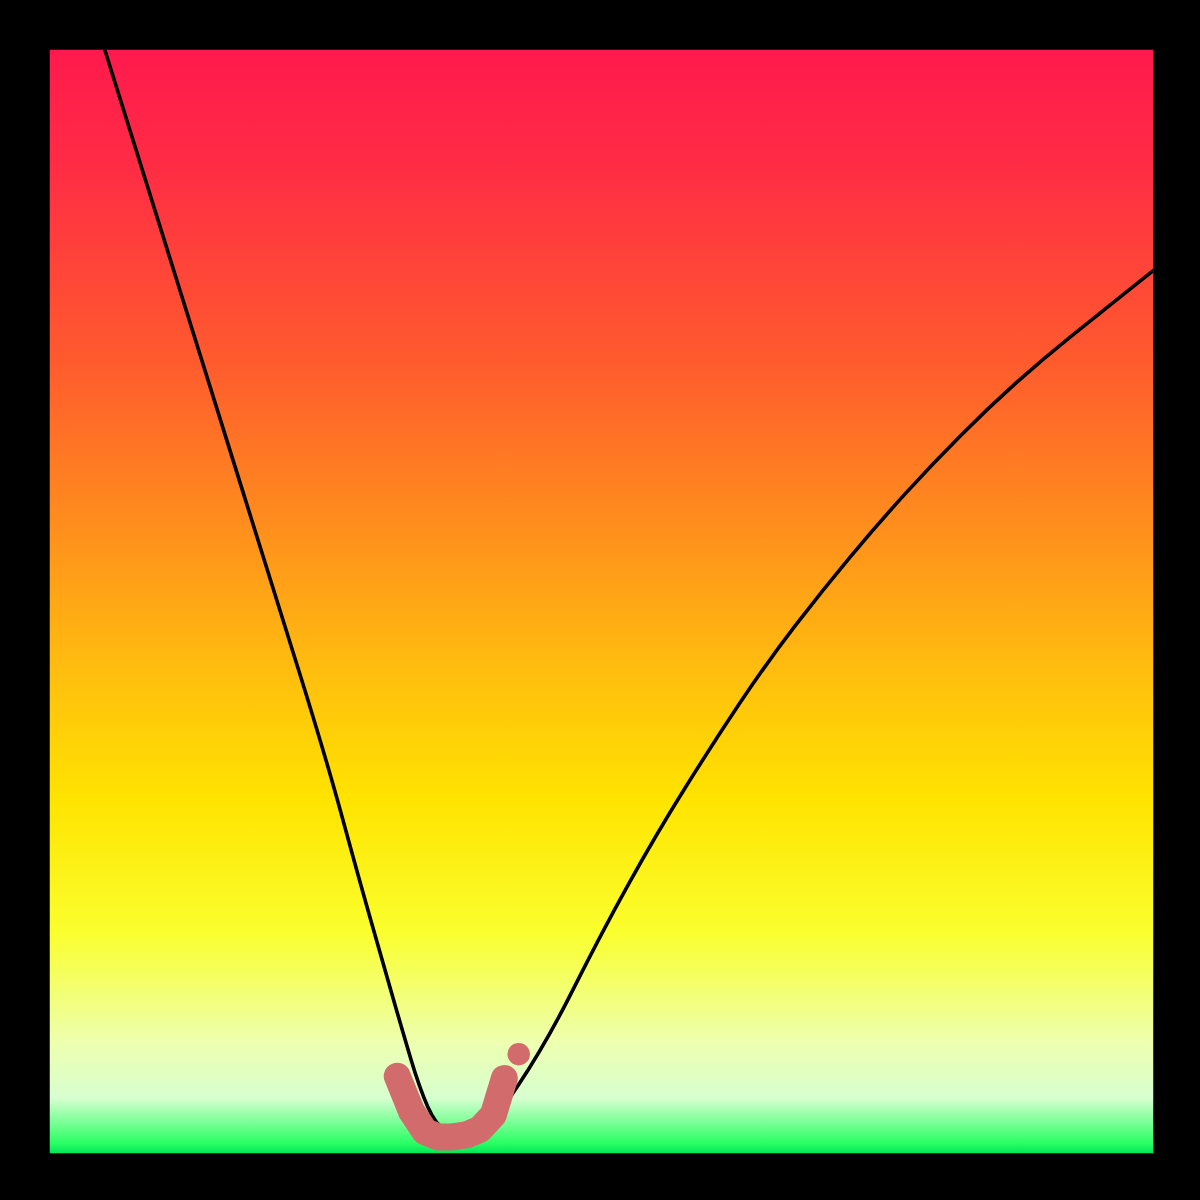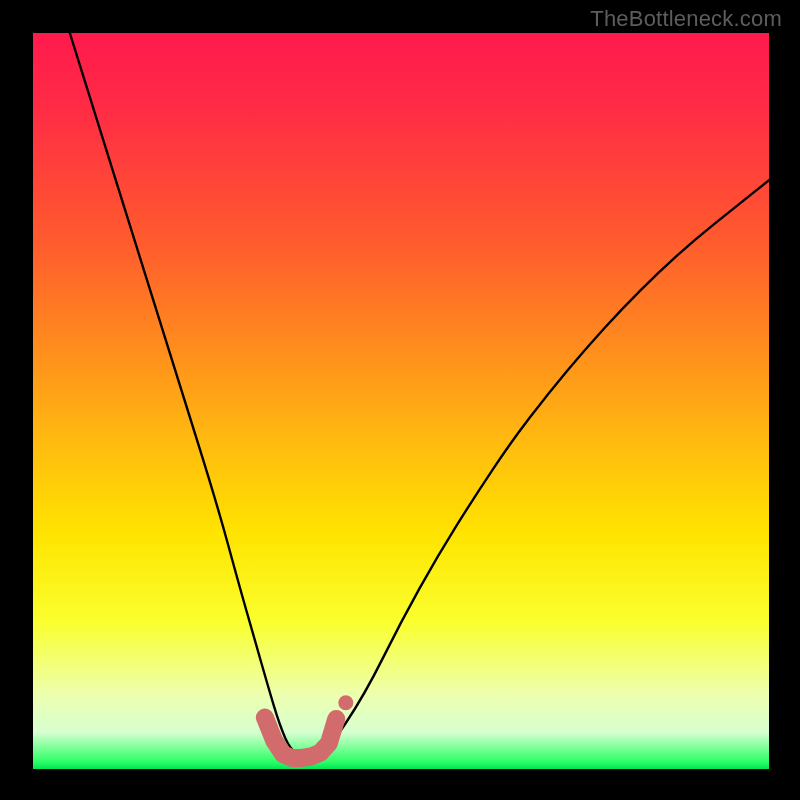--- a/index.html
+++ b/index.html
@@ -58,21 +58,20 @@
     inset: 0;
     width: 736px;
     height: 736px;
   }
 </style>
 </head>
 <body>
 
 <div class="frame">
 
-  <div class="watermark">TheBottleneck.com</div>
 
   <div class="plot-area">
     <div class="gradient"></div>
 
     <svg class="curve" viewBox="0 0 736 736" preserveAspectRatio="none">
       <path id="main-curve" fill="none" stroke="#000" stroke-width="2.4" stroke-linecap="round" d="M 36.800000000000004,0 Q 73.60000000000001,117.75999999999999 92,176.64 Q 110.39999999999999,235.51999999999998 128.8,294.4 Q 147.20000000000002,353.28 165.60000000000002,412.15999999999997 Q 184,471.04 195.04000000000002,511.52 Q 206.08,552 213.44,577.76 Q 220.79999999999998,603.52 228.16,629.28 Q 235.52,655.04 241.04000000000002,673.44 Q 246.56,691.84 252.07999999999998,704.72 Q 257.59999999999997,717.6 264.96,721.28 Q 272.32,724.96 277.84000000000003,724.96 Q 283.36,724.96 288.88,721.28 Q 294.40000000000003,717.6 312.8,690 Q 331.2,662.4 349.6,625.5999999999999 Q 368,588.8 386.4,555.68 Q 404.8,522.56 423.2,493.12 Q 441.59999999999997,463.68 460,436.08000000000004 Q 478.40000000000003,408.48 496.79999999999995,384.56 Q 515.1999999999999,360.64 533.5999999999999,338.56 Q 552,316.48 570.4000000000001,296.24 Q 588.8000000000001,276 607.2,257.6 Q 625.6,239.2 644,222.64000000000001 Q 662.4,206.08000000000004 680.8,191.36 Q 699.1999999999999,176.64 717.5999999999999,161.91999999999996 T 736,147.19999999999993"></path>
       <g id="valley-dots">
           <path d="M 231.84,684.48 L 241.40799999999996,708.032 L 250.24,721.28 L 259.072,724.96 L 268.64,724.96 L 278.20799999999997,723.488 L 287.04,719.808 L 295.872,710.24 L 303.232,685.952" fill="none" stroke="#d26b6b" stroke-width="18" stroke-linecap="round" stroke-linejoin="round"></path>
           <circle cx="312.8" cy="669.76" r="7.5" fill="#d26b6b"></circle>
         </g>

